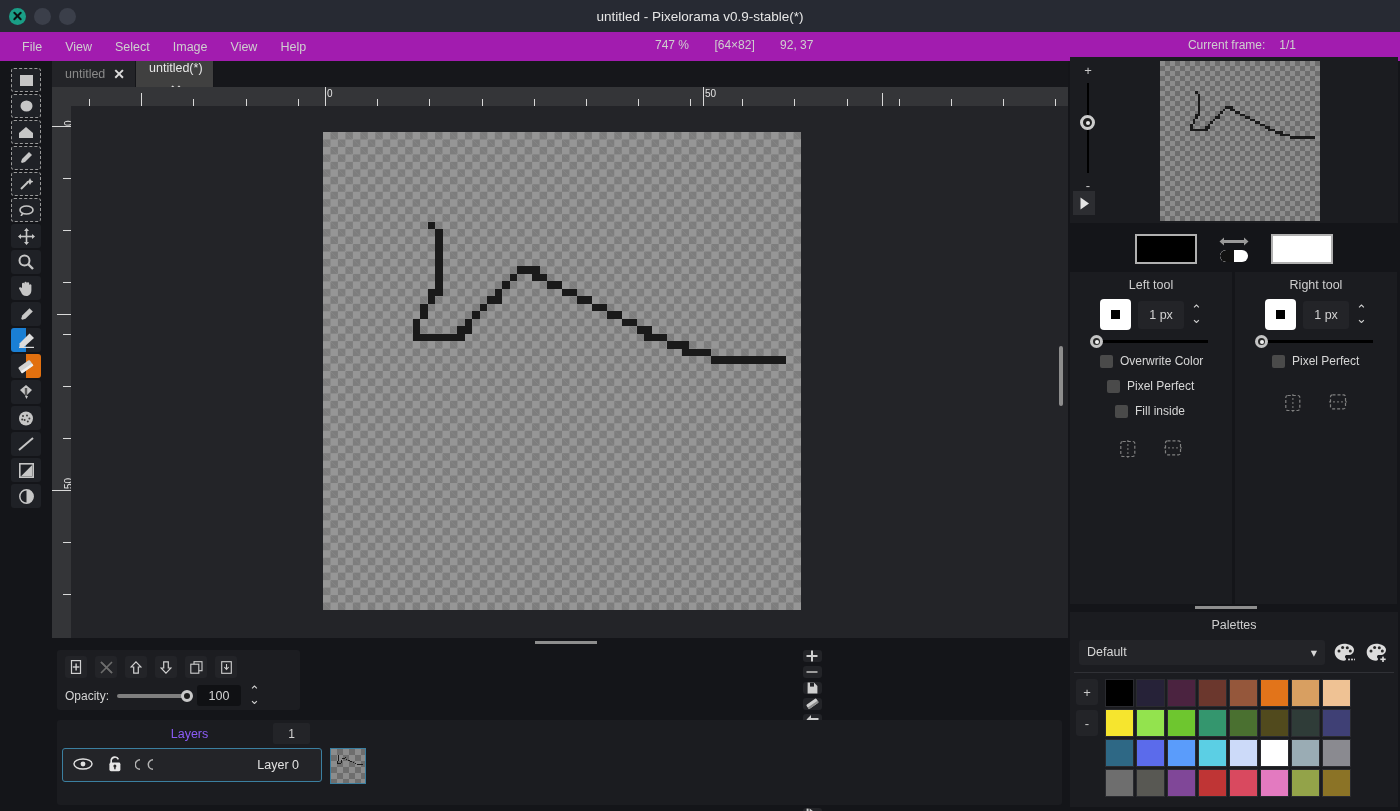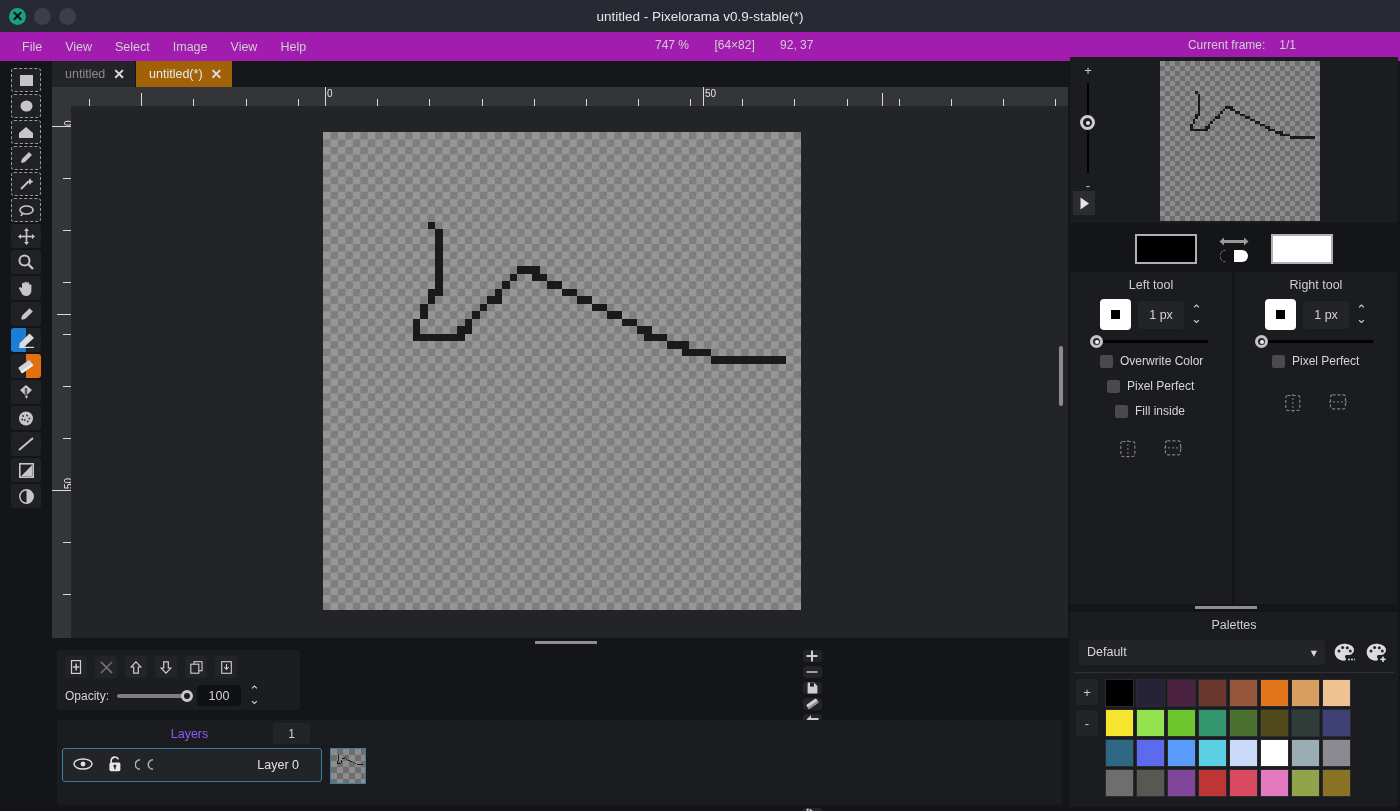--- a/index.html
+++ b/index.html
@@ -66,21 +66,21 @@
   
   .tabs {
     position: absolute; left: 52px; top: 61px; width: 1016px; height: 26px;
     background: #16171b; display: flex; align-items: flex-start;
   }
   .tab {
     height: 26px; display: flex; align-items: center; gap: 8px;
     padding: 0 10px 0 13px; font-size: 12.5px; background: #232428; color: #8a8a8a;
     border-right: 1px solid #141519;
   }
-  .tab.active { background: #a16207; color: #e8e8e8; }
+  .tab.active { background: #404040; color: #e8e8e8; flex-direction: column; }
   .tab .x { font-size: 14px; color: #dcdcdc; font-weight: bold; line-height: 1; }
 
   
   .ruler-h {
     position: absolute; left: 52px; top: 87px; width: 1016px; height: 19px;
     background: #343538; overflow: hidden;
   }
   .ruler-v {
     position: absolute; left: 52px; top: 106px; width: 19px; height: 532px;
     background: #343538; overflow: hidden;

